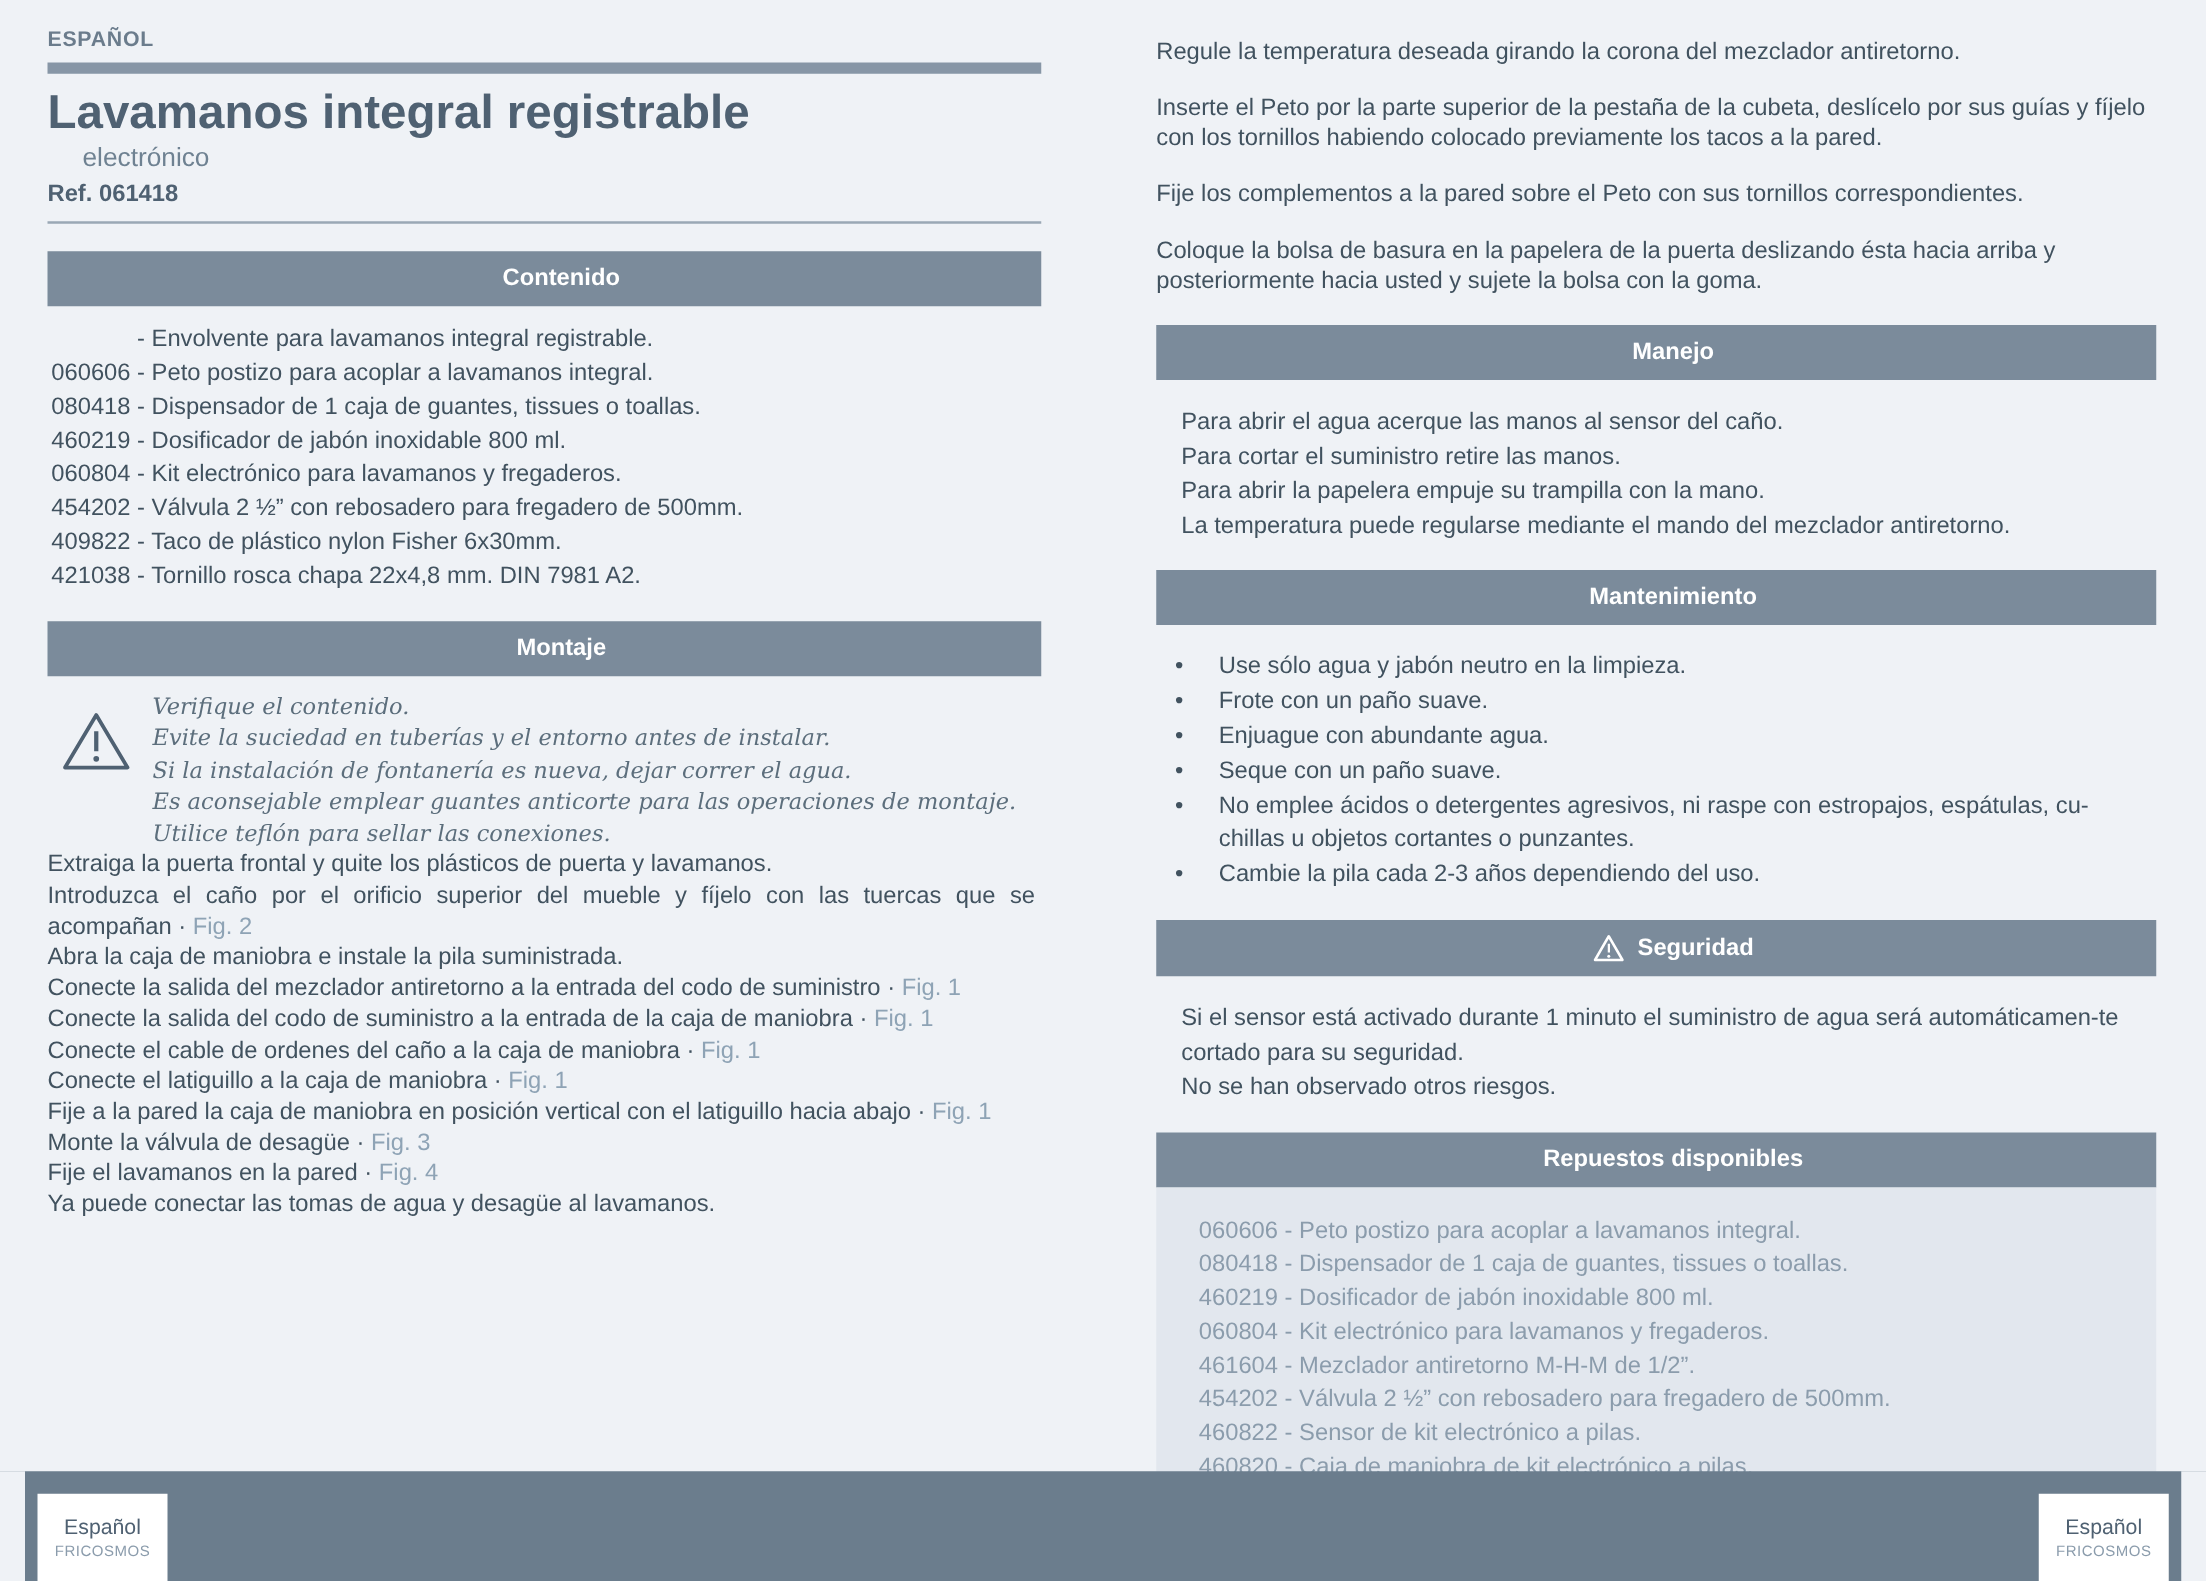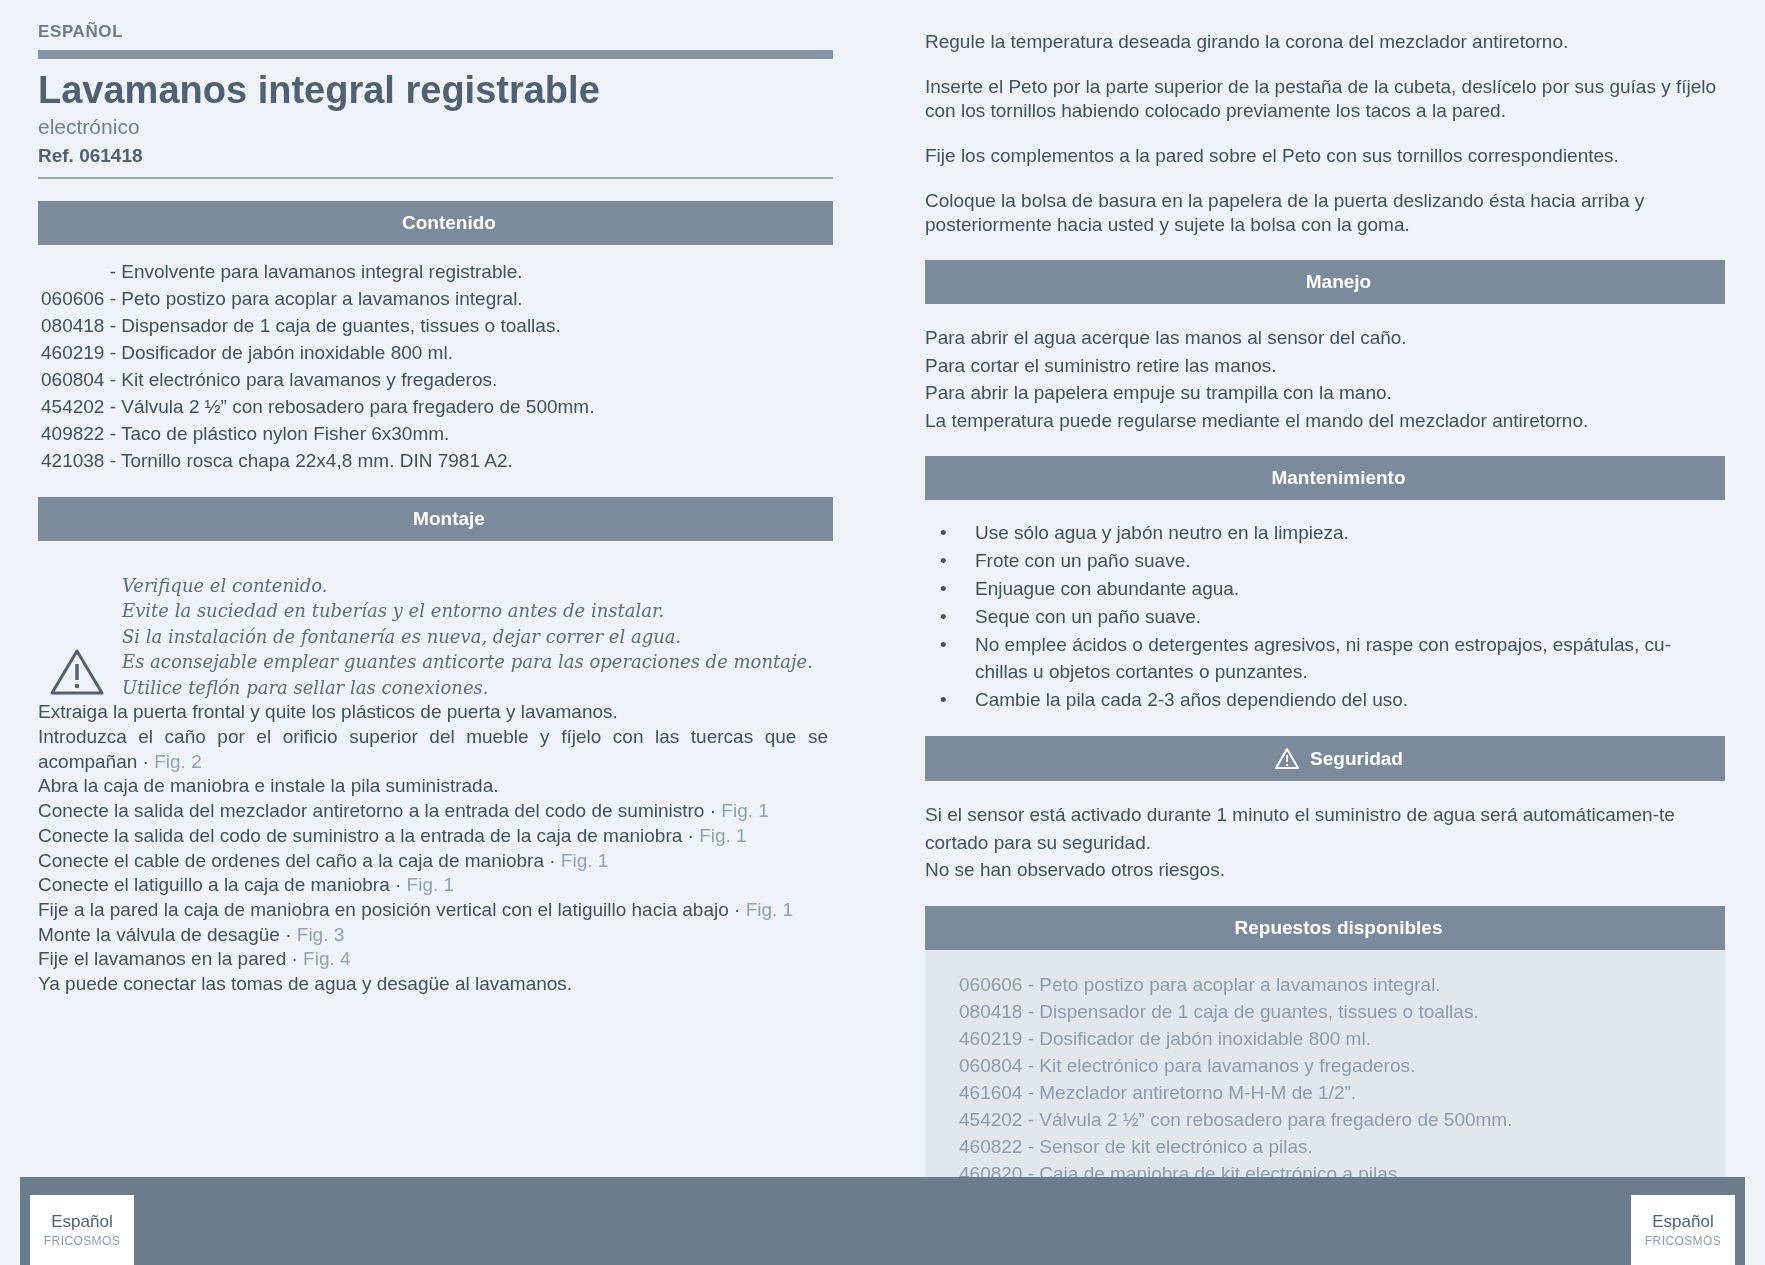--- a/index.html
+++ b/index.html
@@ -59,20 +59,21 @@
     font-size: 38px;
     font-weight: bold;
     color: #4f6172;
     margin-top: 12px;
     line-height: 1.05;
   }
   .subtitle {
     font-size: 21px;
     color: #6f8292;
     margin-top: 4px;
+    margin-left: 28px;
   }
   .ref {
     font-size: 19px;
     font-weight: bold;
     color: #4f6172;
     margin-top: 6px;
   }
   .rule-thin {
     height: 2px;
     background: #9aa8b5;
@@ -103,22 +104,22 @@
     font-size: 19px;
     line-height: 1.42;
     color: #41525f;
     padding-left: 3px;
   }
   .content-list .row { white-space: pre; }
 
   
   .warn-block {
     display: flex;
-    align-items: flex-end;
-    margin-top: 32px;
+    align-items: flex-start;
+    margin-top: 12px;
     padding-left: 12px;
   }
   .warn-tri {
     margin-right: 18px;
     margin-top: 16px;
     flex: none;
   }
   .warn-lines {
     font-family: "DejaVu Serif", serif;
     font-style: italic;
@@ -145,20 +146,21 @@
     width: 800px;
   }
   .para-r.first { margin-top: 0; }
 
   .lines-block {
     font-size: 19px;
     line-height: 1.45;
     color: #41525f;
     margin-top: 20px;
     width: 800px;
+    margin-left: 20px;
   }
 
   
   .bullets {
     margin-top: 20px;
     font-size: 19px;
     line-height: 1.42;
     color: #41525f;
   }
   .bullet {

